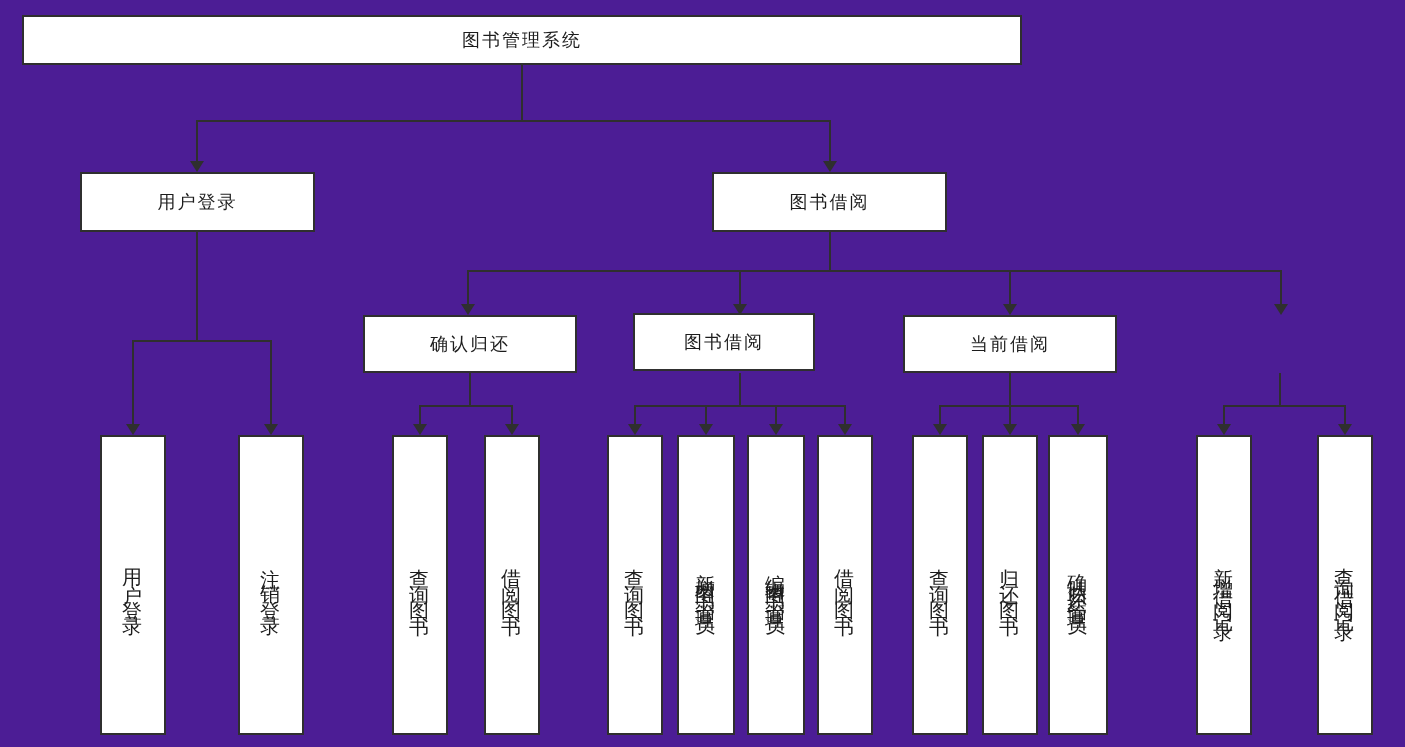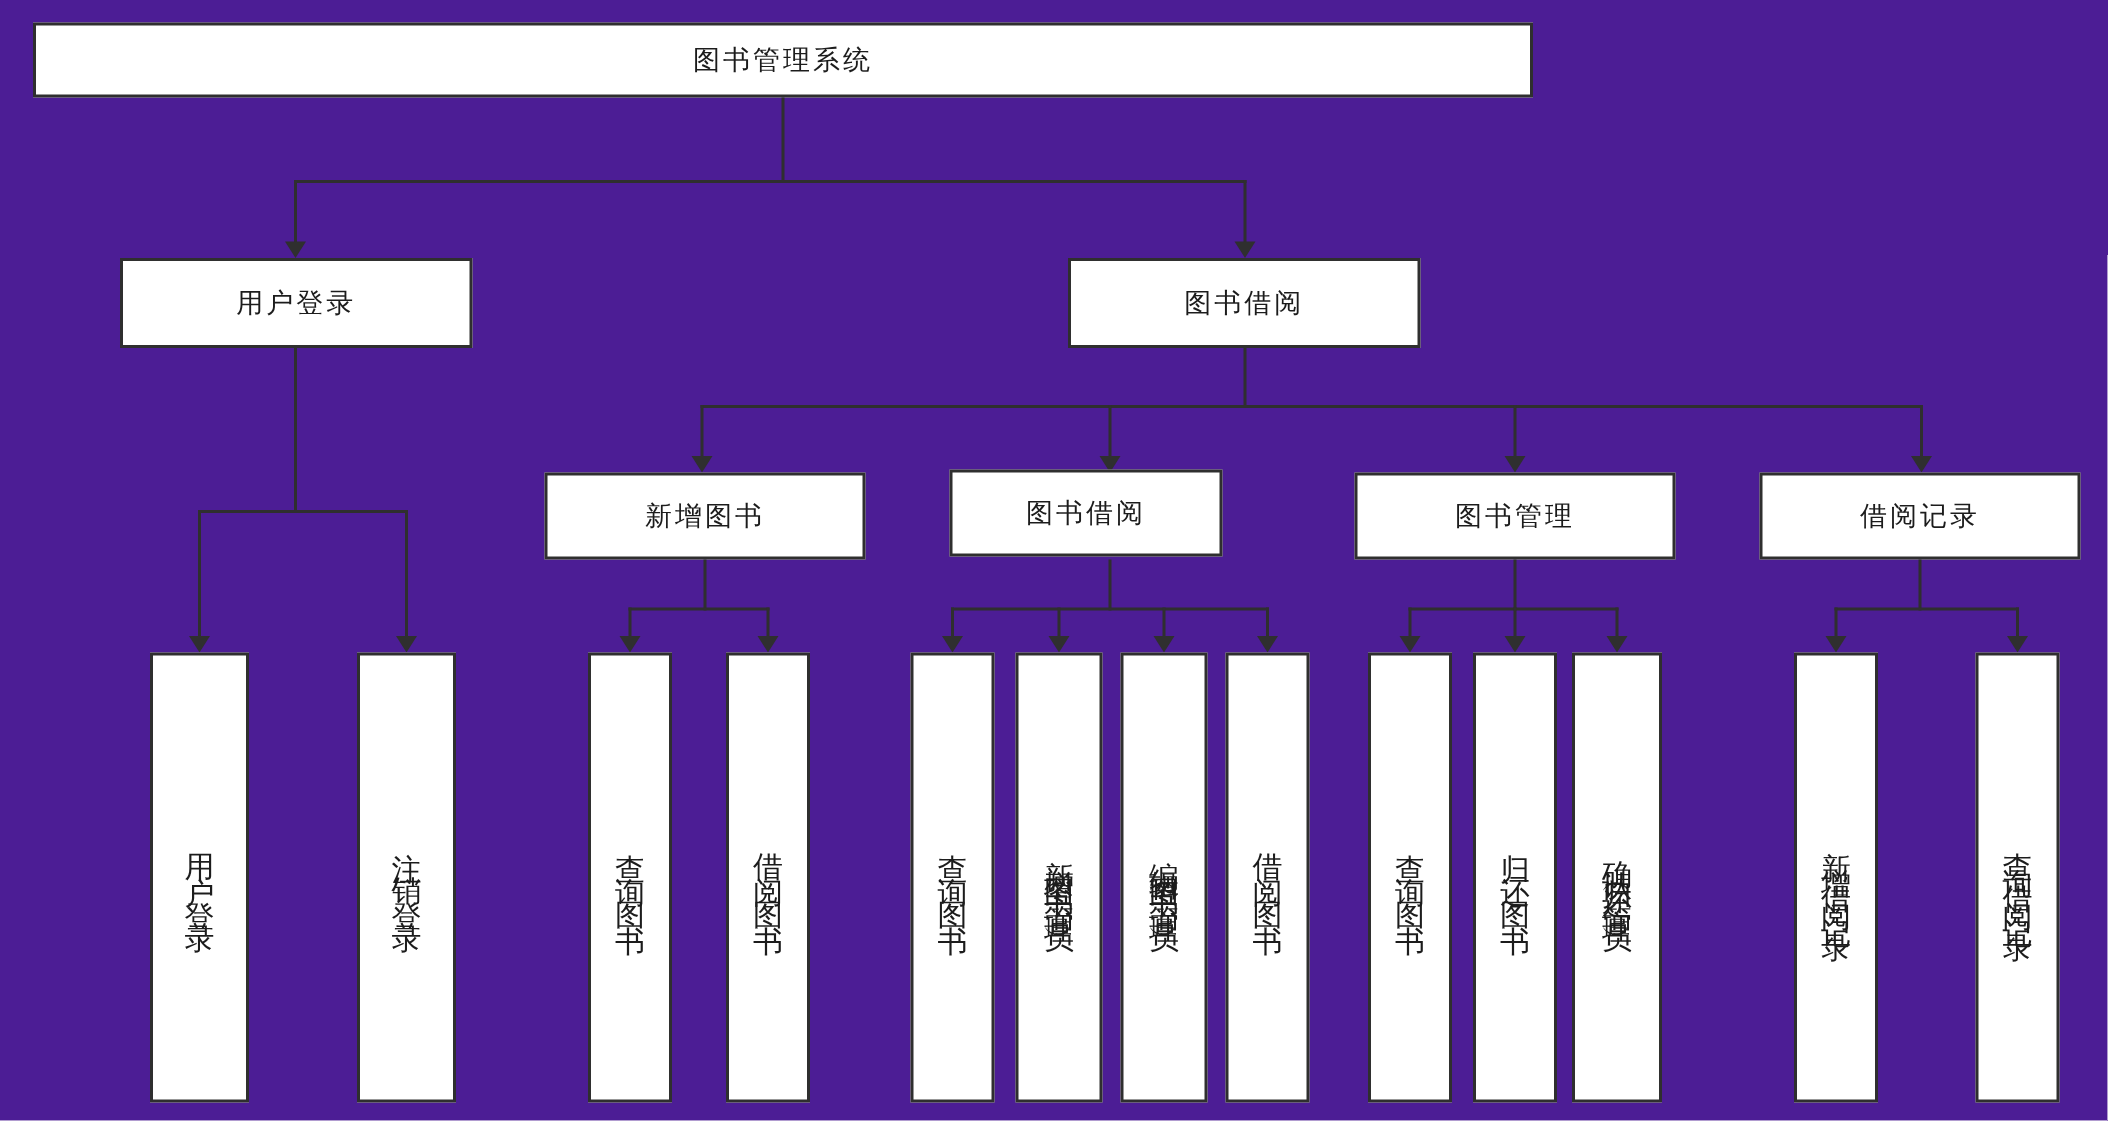--- a/index.html
+++ b/index.html
@@ -80,24 +80,23 @@
   <div class="hl" style="left:467px;top:270px;width:815px;"></div>
   <div class="vl" style="left:467px;top:270px;height:36px;"></div>
   <div class="vl" style="left:739px;top:270px;height:36px;"></div>
   <div class="vl" style="left:1009px;top:270px;height:36px;"></div>
   <div class="vl" style="left:1280px;top:270px;height:36px;"></div>
   <div class="ar" style="left:461px;top:304px;"></div>
   <div class="ar" style="left:733px;top:304px;"></div>
   <div class="ar" style="left:1003px;top:304px;"></div>
   <div class="ar" style="left:1274px;top:304px;"></div>
 
-  <div class="box" style="left:363px;top:315px;width:214px;height:58px;">新增图书</div>
+  <div class="box" style="left:363px;top:315px;width:214px;height:58px;">确认归还</div>
   <div class="box" style="left:633px;top:313px;width:182px;height:58px;">图书借阅</div>
-  <div class="box" style="left:903px;top:315px;width:214px;height:58px;">图书管理</div>
-  <div class="box" style="left:1173px;top:315px;width:214px;height:58px;">借阅记录</div>
+  <div class="box" style="left:903px;top:315px;width:214px;height:58px;">当前借阅</div>
 
   <div class="vl" style="left:469px;top:373px;height:34px;"></div>
   <div class="hl" style="left:419px;top:405px;width:94px;"></div>
   <div class="vl" style="left:419px;top:405px;height:21px;"></div>
   <div class="vl" style="left:511px;top:405px;height:21px;"></div>
   <div class="ar" style="left:413px;top:424px;"></div>
   <div class="ar" style="left:505px;top:424px;"></div>
 
   <div class="vl" style="left:739px;top:373px;height:34px;"></div>
   <div class="hl" style="left:634px;top:405px;width:212px;"></div>

